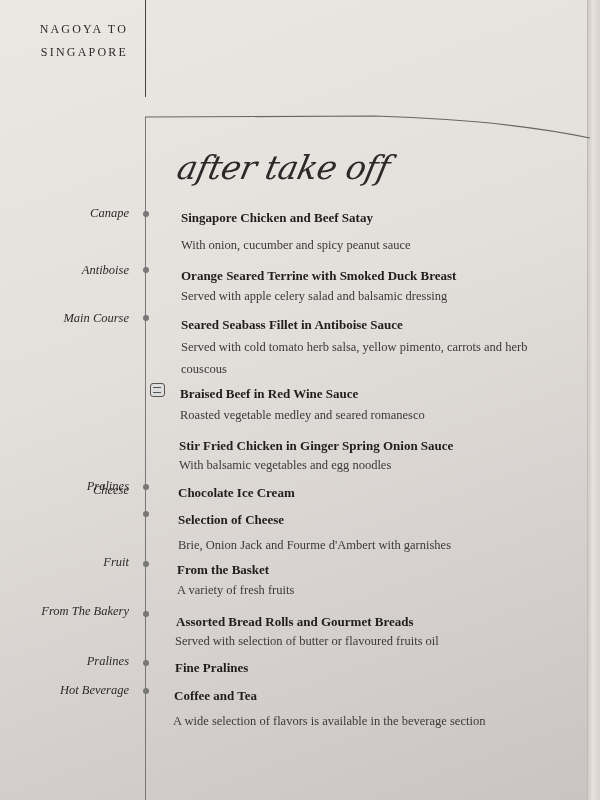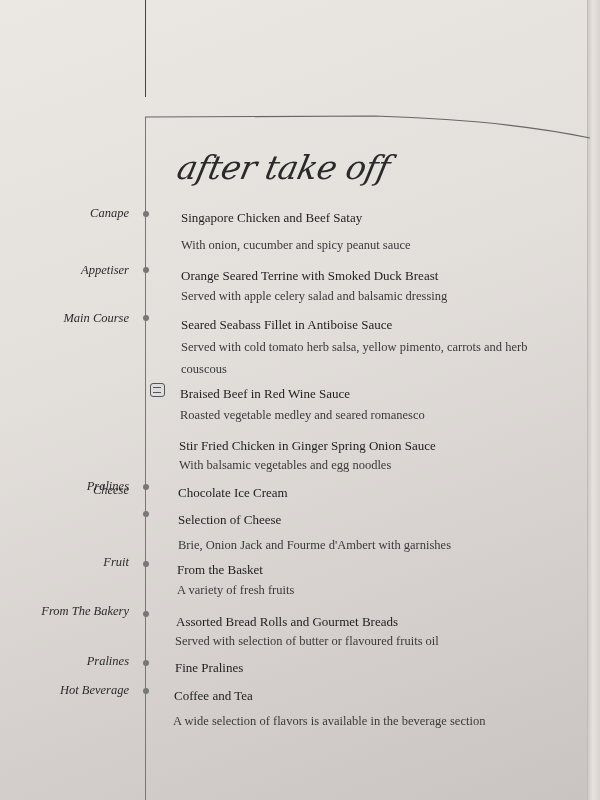--- a/index.html
+++ b/index.html
@@ -28,57 +28,59 @@
     }
     .course {
       position: absolute; right: 471px; font-style: italic; font-size: 12.5px; color: #2a2a2a;
       text-align: right; white-space: nowrap;
     }
     .dot {
       position: absolute; width: 6px; height: 6px; border-radius: 50%;
       background: #777; left: 143px;
     }
     .dish {
-      position: absolute; font-weight: normal; font-size: 13px; color: #1e1e1e; white-space: nowrap;
+      position: absolute; font-weight: bold; font-size: 13px; color: #1e1e1e; white-space: nowrap;
     }
     .desc {
       position: absolute; font-size: 12.5px; color: #3a3a3a; white-space: nowrap;
     }
     .desc.wrap { white-space: normal; width: 360px; line-height: 22px; }
     .chef-icon {
       position: absolute; left: 150px; top: 383px; width: 13px; height: 12px;
       border: 1px solid #555; border-radius: 3px; background: #ddd;
     }
     .chef-icon::after {
       content: ""; position: absolute; left: 2px; top: 3px; width: 8px; height: 4px;
       border-top: 1px solid #555; border-bottom: 1px solid #555;
     }
   </style>
 </head>
 <body>
 
 <div class="page-edge"></div>
 
 <div class="route">
+  <div>NAGOYA TO</div>
+  <div>SINGAPORE</div>
 </div>
 
 <div class="vline-top"></div>
 <div class="vline-main"></div>
 <svg class="curve" width="450" height="30">
   <path d="M0 7 L230 6 Q360 10 445 28" stroke="#666" stroke-width="1.2" fill="none"></path>
 </svg>
 
 <div class="heading">after take off</div>
 
 <div class="course" style="top:206px">Canape</div>
 <div class="dot" style="top:211px"></div>
 <div class="dish" style="left:181px;top:210px">Singapore Chicken and Beef Satay</div>
 <div class="desc" style="left:181px;top:238px">With onion, cucumber and spicy peanut sauce</div>
 
-<div class="course" style="top:263px">Appetiser</div>
+<div class="course" style="top:263px">Antiboise</div>
 <div class="dot" style="top:267px"></div>
 <div class="dish" style="left:181px;top:268px">Orange Seared Terrine with Smoked Duck Breast</div>
 <div class="desc" style="left:181px;top:289px">Served with apple celery salad and balsamic dressing</div>
 
 <div class="course" style="top:311px">Main Course</div>
 <div class="dot" style="top:315px"></div>
 <div class="dish" style="left:181px;top:317px">Seared Seabass Fillet in Antiboise Sauce</div>
 <div class="desc wrap" style="left:181px;top:336px">Served with cold tomato herb salsa, yellow pimento, carrots and herb couscous</div>
 
 <div class="chef-icon"></div>

